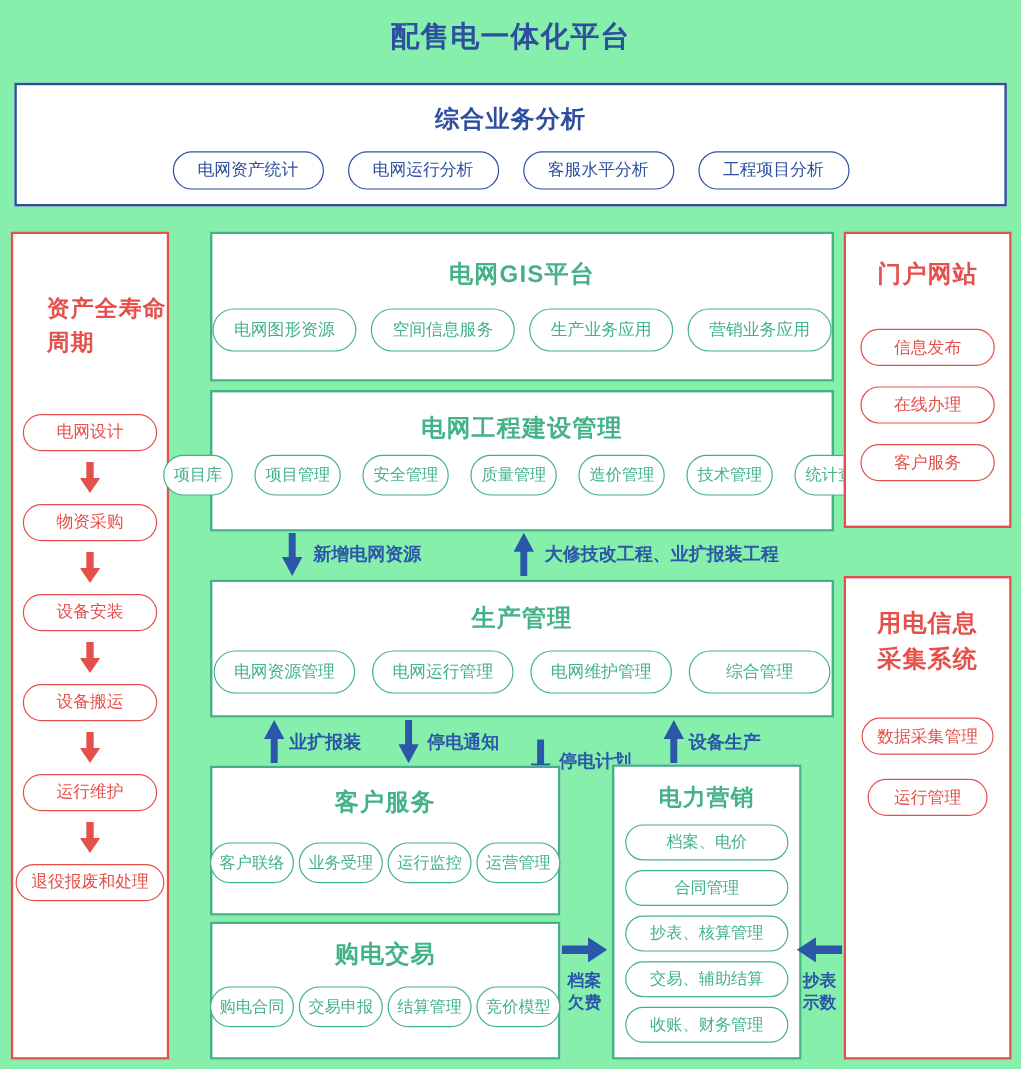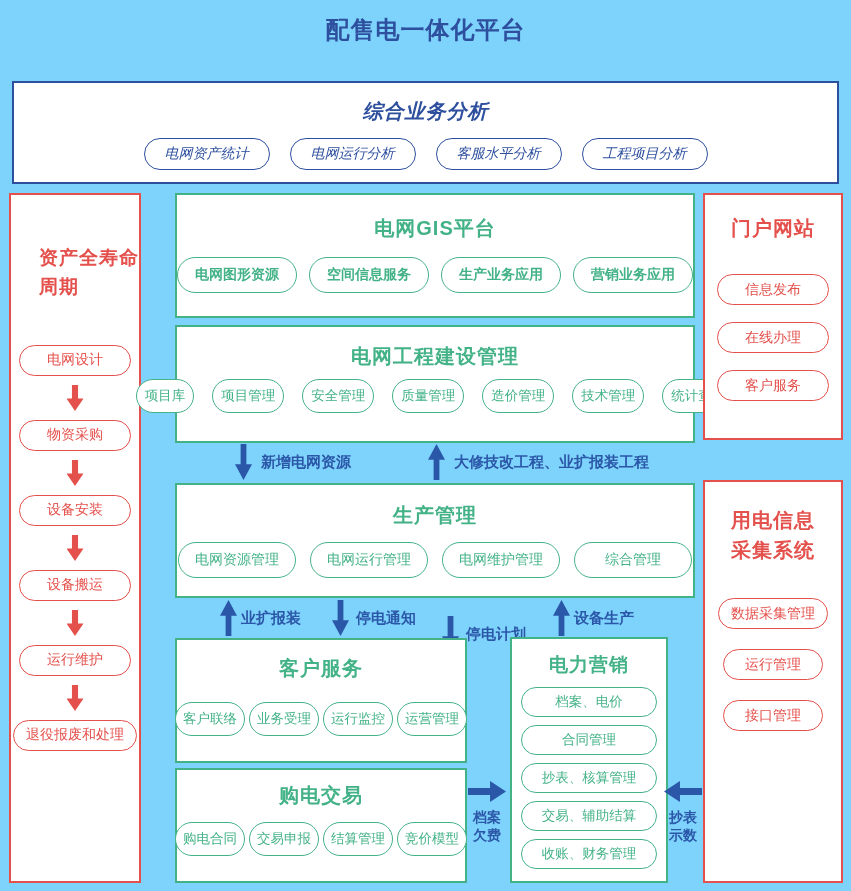--- a/index.html
+++ b/index.html
@@ -3,21 +3,21 @@
 <meta charset="utf-8">
 <style>
   :root {
     --blue: #2d4f9e;
     --arrow-blue: #2b57a8;
     --green: #43b287;
     --red: #e4504b;
   }
   * { margin:0; padding:0; box-sizing:border-box; }
   body { background:#fff; font-family:"Liberation Sans", sans-serif; }
-  #canvas { position:relative; width:851px; height:891px; background:#7dd3fc; overflow:hidden; }
+  #canvas { position:relative; width:851px; height:891px; background:#86efac; overflow:hidden; }
 
   .main-title { position:absolute; top:14px; left:0; width:100%; text-align:center;
     font-size:24px; font-weight:bold; color:var(--blue); letter-spacing:1px; }
 
   .box { position:absolute; background:#fff; border:2px solid; }
   .b-blue  { border-color:var(--blue); }
   .b-green { border-color:var(--green); }
   .b-red   { border-color:var(--red); }
 
   .box-title { text-align:center; font-weight:bold; letter-spacing:1px; }
@@ -56,21 +56,21 @@
   #analysis-box .box-title { margin-top:15px; font-size:20px; }
   #analysis-box .row { margin-top:13px; gap:20px; }
   #analysis-box .pill { height:32px; padding:0 20px; font-size:14px; }
 
   #lifecycle-box .box-title { margin:48px 0 0 28px; text-align:left;
     font-size:19px; line-height:1.55; width:102px; }
   #lifecycle-box .col { display:flex; flex-direction:column; align-items:center; margin-top:43px; }
   #lifecycle-box .pill { height:31px; min-width:112px; padding:0 12px; font-size:14px; }
 
   #gis-box .box-title { margin-top:20px; font-size:20px; }
-  #gis-box .row { margin-top:15px; gap:12px;font-weight:bold; }
+  #gis-box .row { margin-top:15px; gap:12px; }
   #gis-box .pill { height:36px; padding:0 17px; font-size:14px; }
 
   #construction-box .box-title { margin-top:16px; font-size:20px; }
   #construction-box .row { margin-top:9px; gap:18px; }
   #construction-box .pill { height:34px; padding:0 8px; font-size:13.5px; }
 
   #production-box .box-title { margin-top:17px; font-size:20px; }
   #production-box .row { margin-top:13px; gap:14px; }
   #production-box .pill { height:36px; min-width:118px; padding:0 10px; font-size:14px; }
 
@@ -97,21 +97,21 @@
     margin-top:33px; gap:20px; }
   #metering-box .pill { height:31px; min-width:100px; padding:0 12px; font-size:14px; }
 </style>
 </head>
 <body>
 
 <div id="canvas">
 
   <div class="main-title">配售电一体化平台</div>
 
-  <div id="analysis-box" class="box b-blue" style="left:12px; top:81px; width:827px; height:103px;font-style:italic;">
+  <div id="analysis-box" class="box b-blue" style="left:12px; top:69px; width:827px; height:103px;">
     <div class="box-title t-blue">综合业务分析</div>
     <div class="row">
       <span class="pill p-blue">电网资产统计</span>
       <span class="pill p-blue">电网运行分析</span>
       <span class="pill p-blue">客服水平分析</span>
       <span class="pill p-blue">工程项目分析</span>
     </div>
   </div>
 
   <div id="lifecycle-box" class="box b-red" style="left:9px; top:193px; width:132px; height:690px;">
@@ -242,17 +242,16 @@
       <span class="pill p-red">在线办理</span>
       <span class="pill p-red">客户服务</span>
     </div>
   </div>
 
   <div id="metering-box" class="box b-red" style="left:703px; top:480px; width:140px; height:403px;">
     <div class="box-title t-red">用电信息采集系统</div>
     <div class="col">
       <span class="pill p-red">数据采集管理</span>
       <span class="pill p-red">运行管理</span>
-      <span class="pill p-red">接口管理</span>
     </div>
   </div>
 
 </div>
 
 </body></html>

